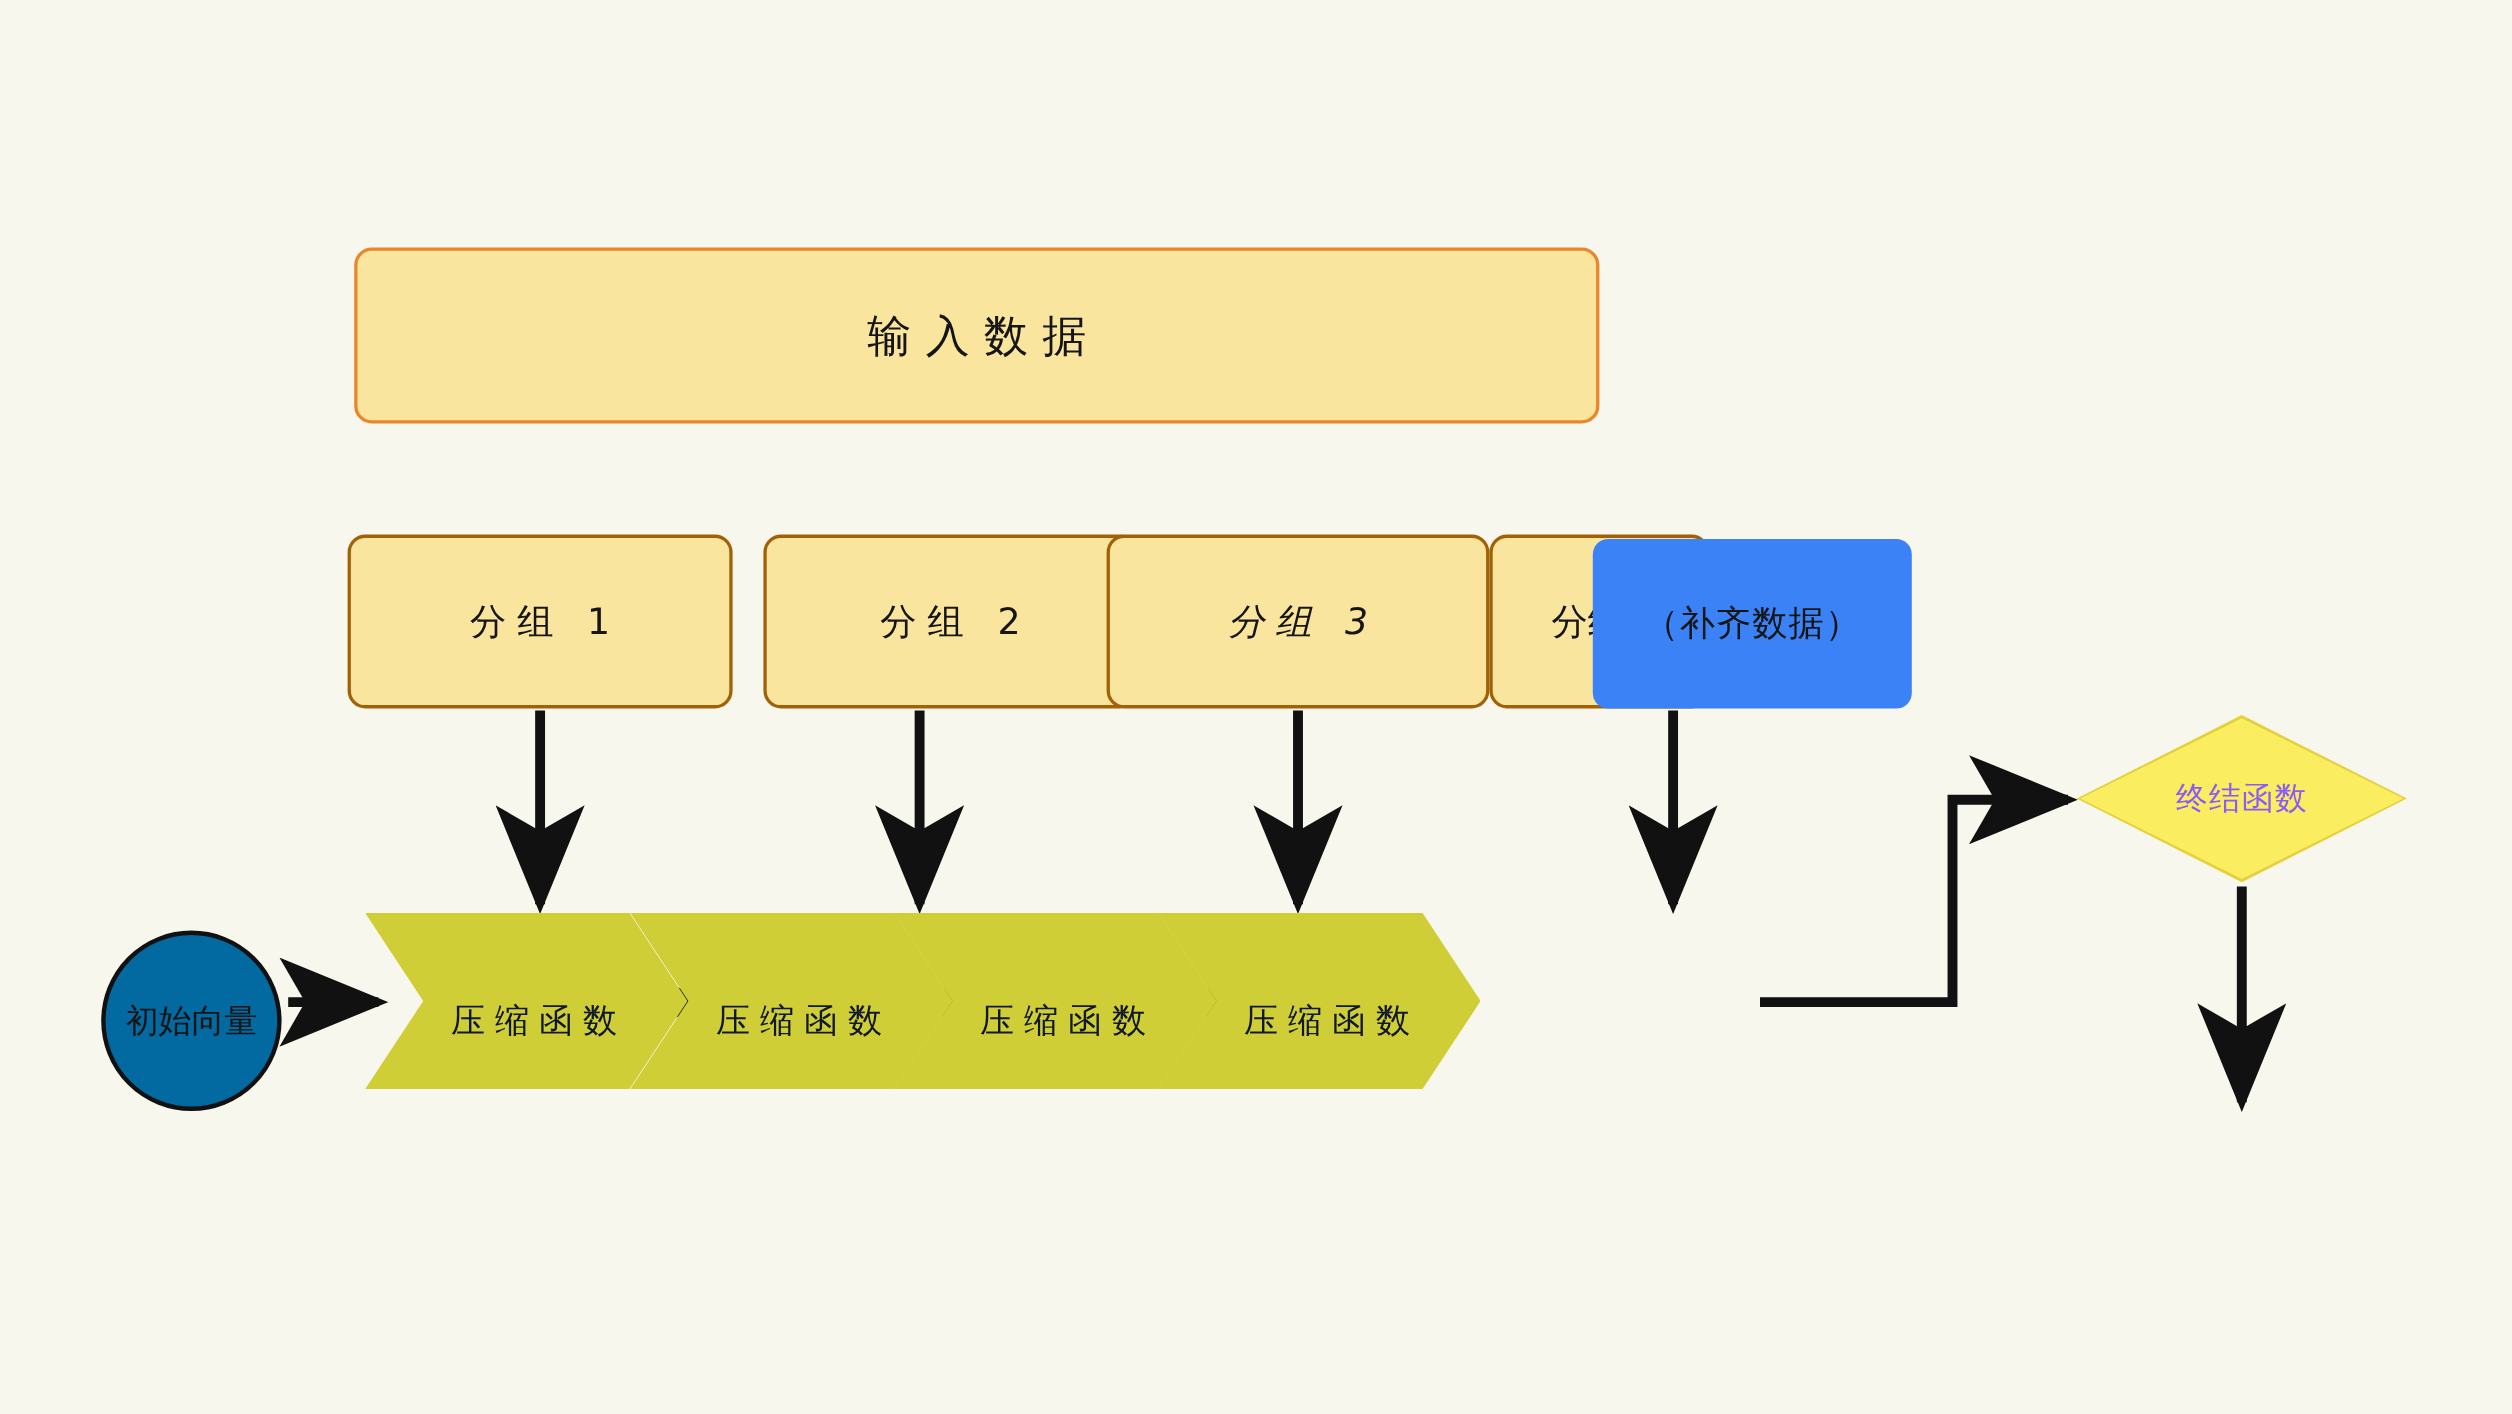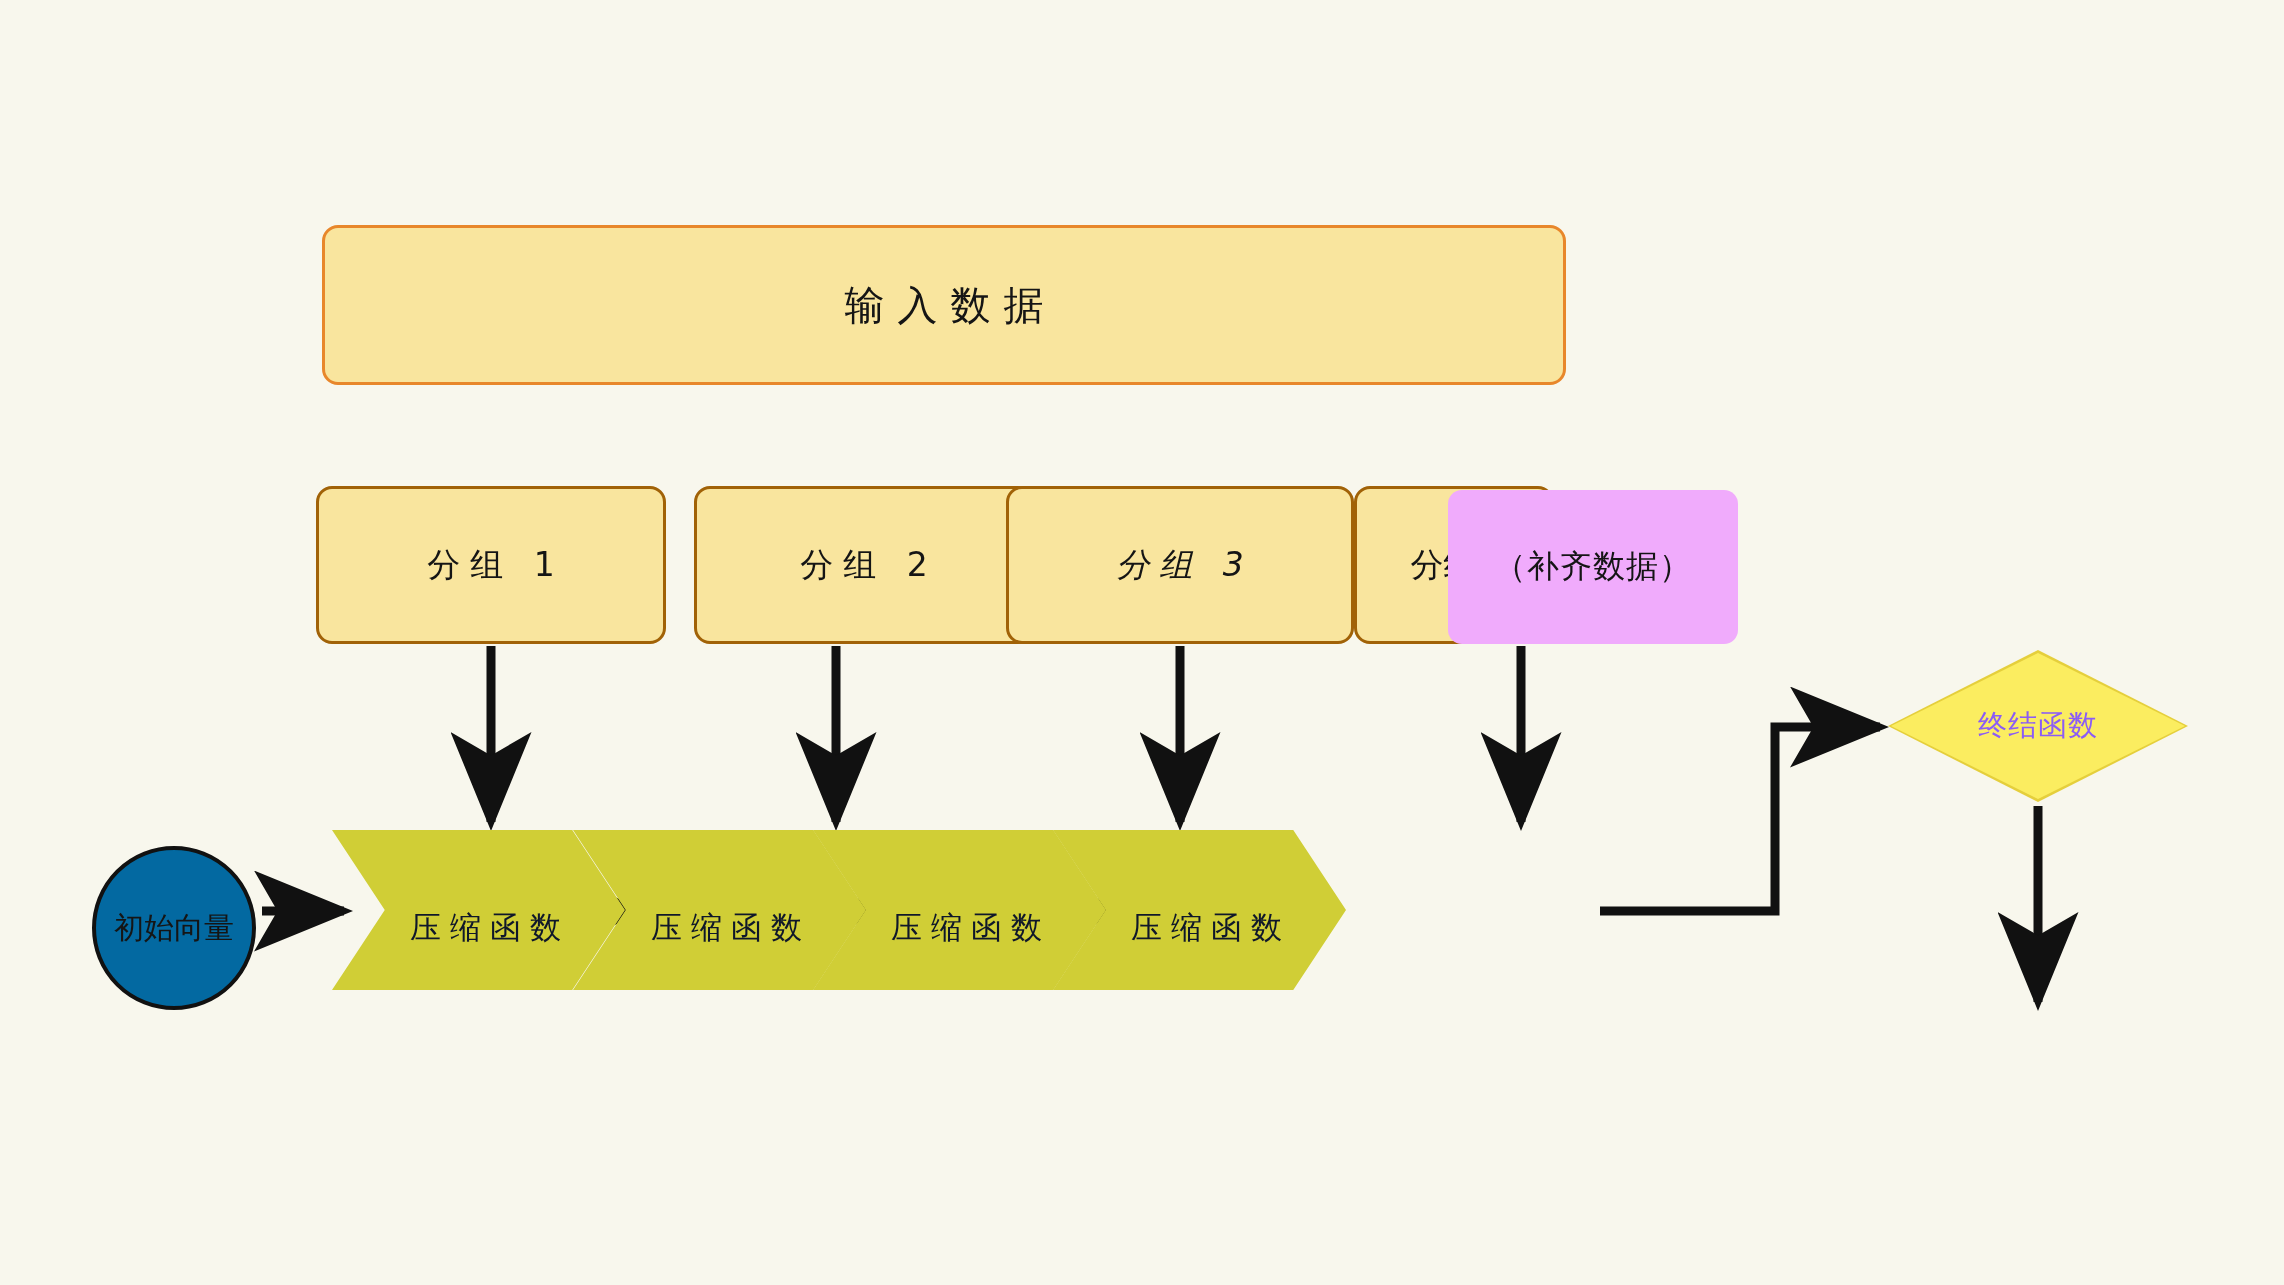--- a/index.html
+++ b/index.html
@@ -24,21 +24,21 @@
     display: flex;
     align-items: center;
     justify-content: center;
     text-align: center;
   }
 
   
   .input-bar {
     left: 322px;
     top: 225px;
-    width: 1244px;
+    width: 1132px;
     height: 160px;
     background: #f9e59e;
     border: 3px solid #e8872b;
     border-radius: 16px;
   }
   .input-bar .label {
     font-size: 40px;
     color: #151515;
     letter-spacing: 13px;
     text-indent: 13px;
@@ -67,21 +67,21 @@
   .g2 { left: 694px;  width: 340px; }
   .g3 { left: 1006px; width: 348px; font-style: italic; }
   .g4 { left: 1354px; width: 200px; }
 
   
   .pad-box {
     left: 1448px;
     top: 490px;
     width: 290px;
     height: 154px;
-    background: #f0abfc;
+    background: #3b82f6;
     border-radius: 14px;
   }
   .pad-box .label {
     font-size: 32px;
     color: #151515;
     letter-spacing: 1px;
   }
 
   
   .iv-circle {

